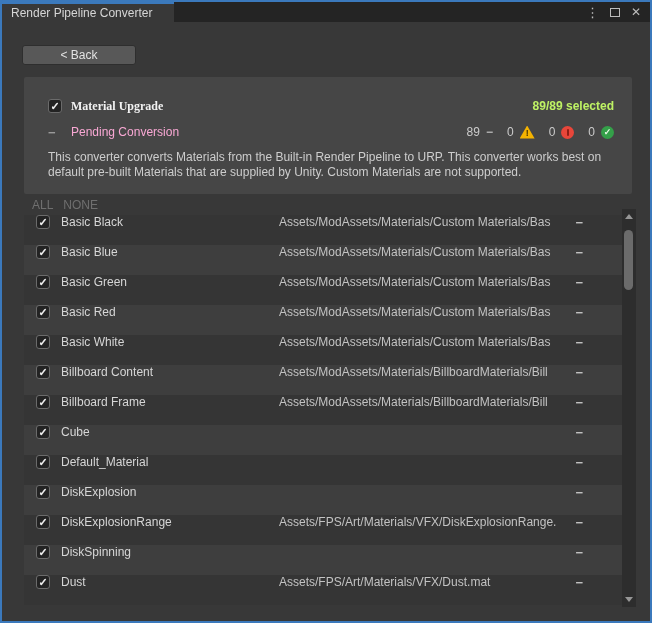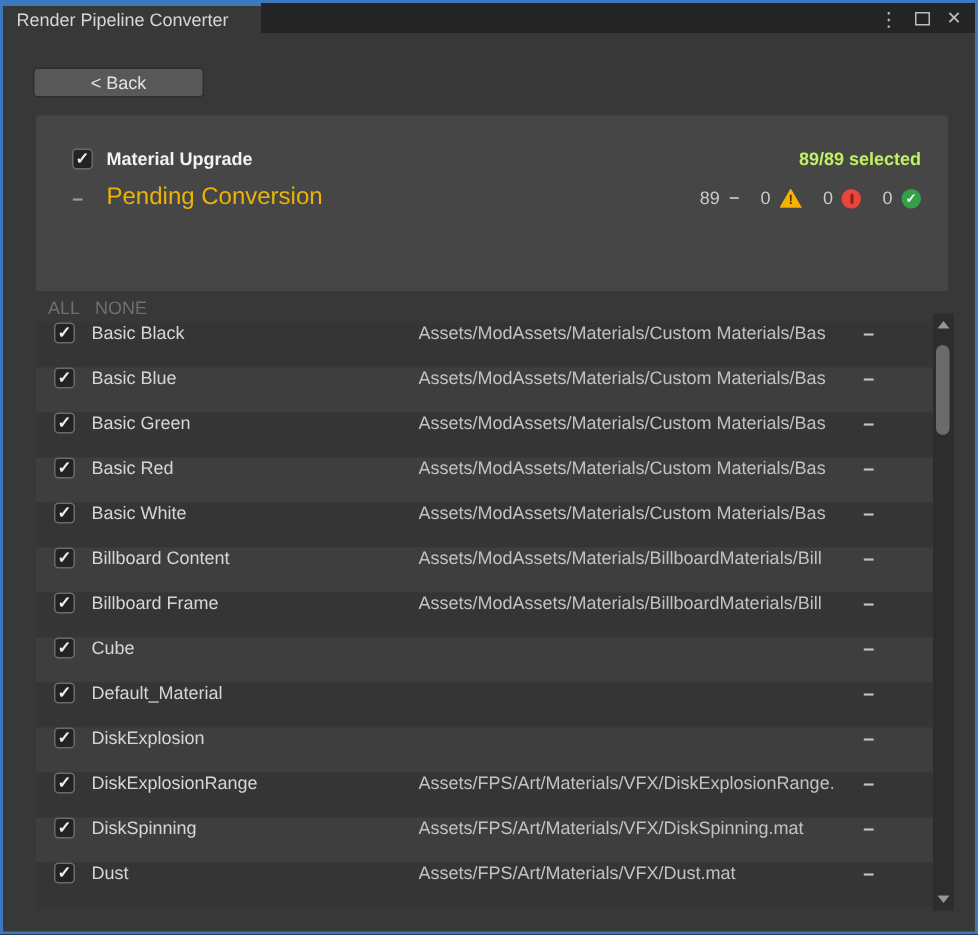--- a/index.html
+++ b/index.html
@@ -27,25 +27,25 @@
     background:#585858; border:1px solid #2e2e2e; border-radius:3px;
     color:#e2e2e2; font-size:12px; font-family:"Liberation Sans", sans-serif;
     cursor:pointer; padding:0;
   }
   
   .panel {
     position:absolute; left:22px; top:75px; width:608px; height:117px;
     background:#464646; border-radius:2px;
   }
   .panel-row1 { position:absolute; left:24px; right:18px; top:21px; height:16px; display:flex; align-items:center; }
-  .panel-row1 .title { margin-left:9px; font-size:12px; font-weight:bold; color:#f2f2f2; }
+  .panel-row1 .title { margin-left:9px; font-size:12px; font-weight:bold; color:#f2f2f2;font-family:Liberation Serif, serif; }
   .panel-row1 .selected { margin-left:auto; font-size:12px; font-weight:bold; color:#bef264; }
   .panel-row2 { position:absolute; left:24px; right:18px; top:47px; height:16px; display:flex; align-items:center; }
   .fold-dash { color:#9a9a9a; font-size:13px; font-weight:bold; width:14px; }
-  .panel-row2 .pending { margin-left:9px; font-size:16px; color:#eab308; }
+  .panel-row2 .pending { margin-left:9px; font-size:12px; color:#f9a8d4; }
   .stats { margin-left:auto; display:flex; align-items:center; gap:6px; font-size:12px; color:#cbcbcb; }
   .stats .num { margin-left:8px; }
   .stat-dash { color:#b5b5b5; font-weight:bold; }
   .icon-warn {
     position:relative; width:15px; height:13px; background:#f5b300;
     clip-path:polygon(50% 0, 100% 100%, 0 100%);
     display:inline-flex; align-items:flex-end; justify-content:center;
   }
   .icon-warn::after { content:"!"; font-size:9px; font-weight:bold; color:#4a3500; line-height:11px; }
   .icon-err {
@@ -118,20 +118,21 @@
         <span>89</span>
         <span class="stat-dash">−</span>
         <span class="num">0</span>
         <span class="icon-warn"></span>
         <span class="num">0</span>
         <span class="icon-err"></span>
         <span class="num">0</span>
         <span class="icon-ok"></span>
       </div>
     </div>
+    <div class="desc">This converter converts Materials from the Built-in Render Pipeline to URP. This converter works best on default pre-built Materials that are supplied by Unity. Custom Materials are not supported.</div>
   </div>
 
   <div class="all-none">
     <span>ALL</span>
     <span>NONE</span>
   </div>
 
   <div class="list">
   <div class="row">
     <span class="checkbox checked"></span>
@@ -203,21 +204,20 @@
   <div class="row">
     <span class="checkbox checked"></span>
     <span class="mat-name">DiskExplosionRange</span>
     <span class="mat-path">Assets/FPS/Art/Materials/VFX/DiskExplosionRange.</span>
     <span class="row-dash">−</span>
   </div>
 
   <div class="row alt">
     <span class="checkbox checked"></span>
     <span class="mat-name">DiskSpinning</span>
-    <span class="mat-path">Assets/FPS/Art/Materials/VFX/DiskSpinning.mat</span>
     <span class="row-dash">−</span>
   </div>
 
   <div class="row">
     <span class="checkbox checked"></span>
     <span class="mat-name">Dust</span>
     <span class="mat-path">Assets/FPS/Art/Materials/VFX/Dust.mat</span>
     <span class="row-dash">−</span>
   </div>
 </div>

